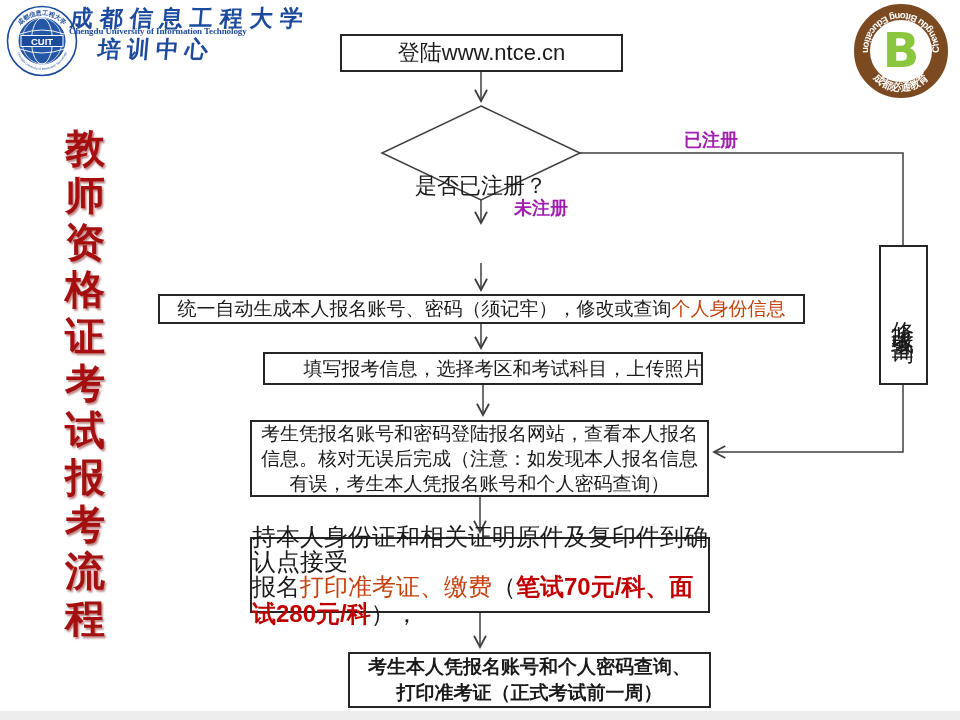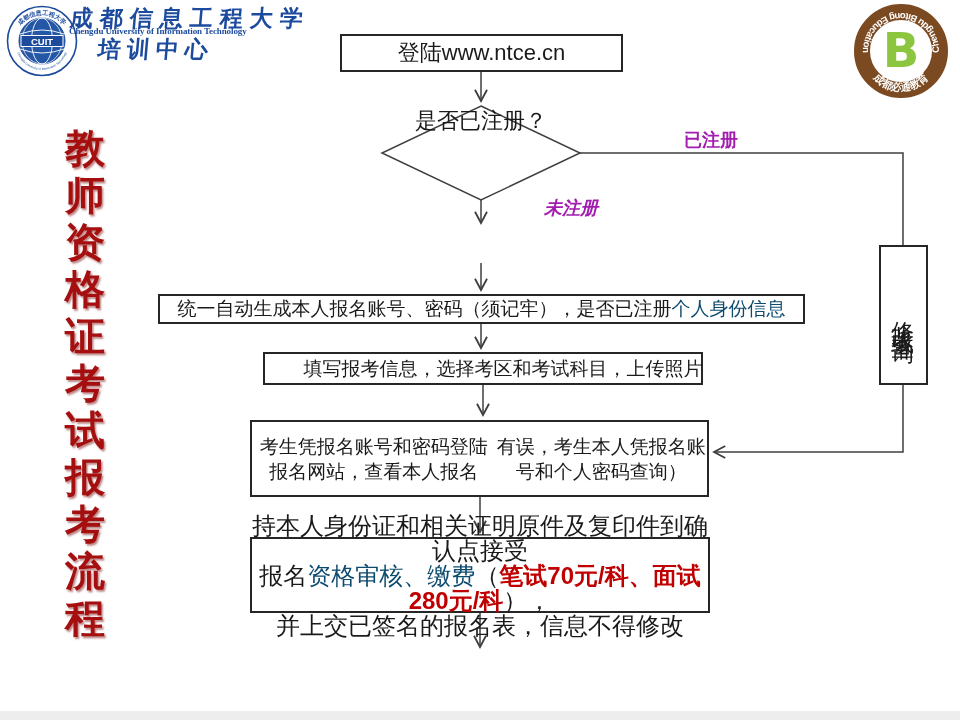--- a/index.html
+++ b/index.html
@@ -16,40 +16,40 @@
            letter-spacing:6px;transform:skewX(-5deg);font-family:"DejaVu Serif",serif;white-space:nowrap;}
   #bitong-logo{position:absolute;left:851px;top:1px;width:100px;height:100px;}
 
   
   #side-title{position:absolute;left:56px;top:124px;width:58px;display:flex;flex-direction:column;align-items:center;}
   #side-title .tchar{font-size:40px;line-height:47px;font-weight:bold;color:#a50f0f;
            font-family:"DejaVu Serif",serif;text-shadow:1.5px 1.5px 2px rgba(125,15,15,.5);}
 
   
   .box{position:absolute;border:2px solid #262626;background:#fff;box-sizing:border-box;
-       display:flex;align-items:center;justify-content:center;text-align:center;}
+       display:flex;align-items:center;justify-content:center;text-align:left;}
   #box-login{left:340px;top:34px;width:283px;height:38px;font-size:22px;}
   #box-register{left:412px;top:227px;width:138px;height:36px;font-size:22px;}
   #box-generate{left:158px;top:294px;width:647px;height:30px;font-size:19px;white-space:nowrap;}
   #box-fill{left:263px;top:352px;width:440px;height:33px;font-size:19px;white-space:nowrap;padding-left:40px;}
-  #box-verify{left:250px;top:420px;width:459px;height:77px;font-size:19px;line-height:25px;flex-direction:row;}
+  #box-verify{left:250px;top:420px;width:459px;height:77px;font-size:19px;line-height:25px;flex-direction:column;}
   #box-confirm{left:250px;top:537px;width:460px;height:76px;font-size:24px;line-height:25px;flex-direction:column;}
   #box-print{left:348px;top:652px;width:363px;height:56px;font-size:19px;line-height:26px;
              flex-direction:column;font-weight:bold;}
   #box-modify{left:879px;top:245px;width:49px;height:140px;font-size:23px;}
   #box-modify .vtext{writing-mode:vertical-rl;letter-spacing:5px;}
 
   #diamond-label{position:absolute;left:381px;top:106px;width:200px;height:95px;
-                 display:flex;align-items:flex-start;justify-content:center;font-size:22px;}
+                 display:flex;align-items:flex-end;justify-content:center;font-size:22px;}
 
   .flow-label{position:absolute;color:#a21caf;font-weight:bold;font-size:18px;white-space:nowrap;}
   #label-registered{left:684px;top:128px;}
-  #label-not-registered{left:544px;top:196px;font-style:italic;}
+  #label-not-registered{left:514px;top:196px;}
 
-  .red{color:#0c4a6e;}
+  .red{color:#c2410c;font-family:Liberation Mono, monospace;}
   .redbold{color:#c00000;font-weight:bold;}
 
   #connectors{position:absolute;left:0;top:0;width:960px;height:720px;pointer-events:none;}
 
   #bottom-strip{position:absolute;left:0;top:711px;width:960px;height:9px;background:#ededed;}
 </style>
 </head>
 <body>
 
 <div id="stage">
@@ -140,40 +140,44 @@
   <div id="diamond-label">
     <span>是否已注册？</span>
   </div>
 
   <div class="flow-label" id="label-registered">已注册</div>
   <div class="flow-label" id="label-not-registered">未注册</div>
 
 
   <div class="box" id="box-generate">
     <span>
-      <span>统一自动生成本人报名账号、密码（须记牢），是否已注册</span><span class="red">个人身份信息</span>
+      <span>统一自动生成本人报名账号、密码（须记牢），修改或查询</span><span class="red">个人身份信息</span>
     </span>
   </div>
 
   <div class="box" id="box-fill">
     <span>填写报考信息，选择考区和考试科目，上传照片</span>
   </div>
 
   <div class="box" id="box-verify">
     <div>考生凭报名账号和密码登陆报名网站，查看本人报名</div>
+    <div>信息。核对无误后完成（注意：如发现本人报名信息</div>
     <div>有误，考生本人凭报名账号和个人密码查询）</div>
   </div>
 
   <div class="box" id="box-confirm">
     <div>持本人身份证和相关证明原件及复印件到确认点接受</div>
     <div>
-      <span>报名</span><span class="red">资格审核、缴费</span><span>（</span><span class="redbold">笔试70元/科、面试280元/科</span><span>），</span>
+      <span>报名</span><span class="red">打印准考证、缴费</span><span>（</span><span class="redbold">笔试70元/科、面试280元/科</span><span>），</span>
     </div>
-    <div>并上交已签名的报名表，信息不得修改</div>
   </div>
 
+  <div class="box" id="box-print">
+    <div>考生本人凭报名账号和个人密码查询、</div>
+    <div>打印准考证（正式考试前一周）</div>
+  </div>
 
   <div class="box" id="box-modify">
     <span class="vtext">修改或查询</span>
   </div>
 
   <div id="bottom-strip"></div>
 </div>
 
 </body></html>

